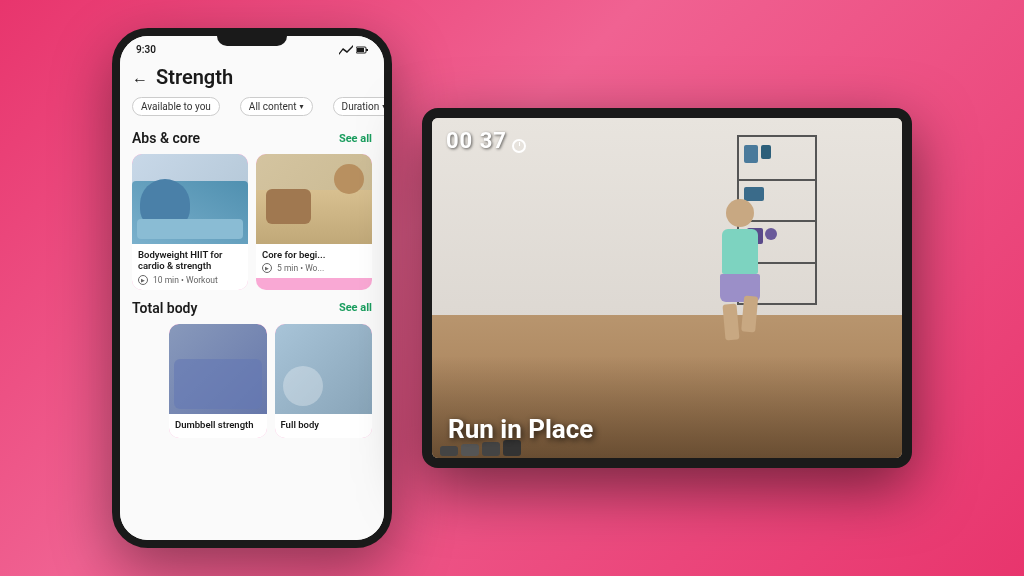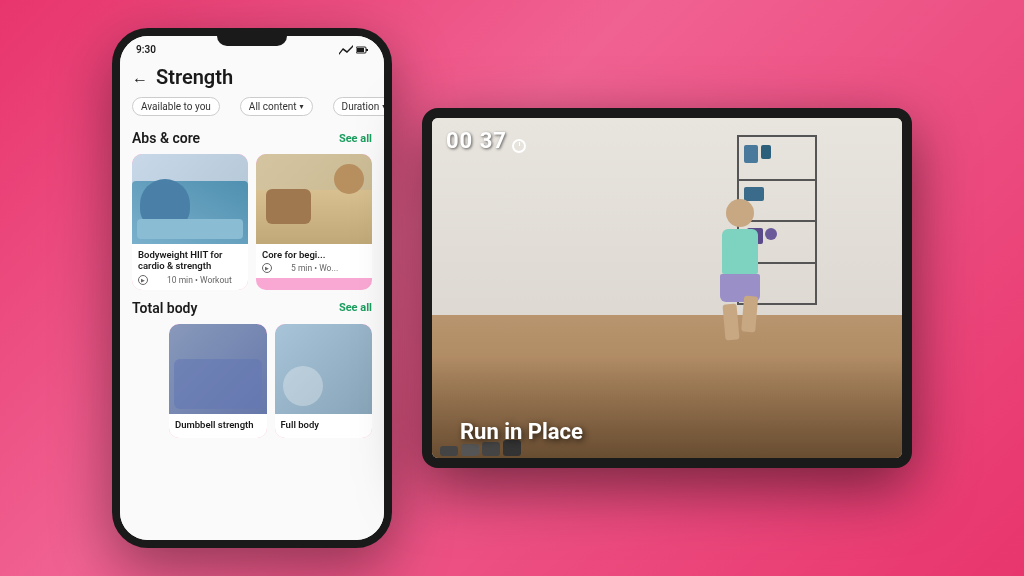--- a/index.html
+++ b/index.html
@@ -169,21 +169,21 @@
       color: #1a1a1a;
       line-height: 1.2;
       margin-bottom: 3px;
     }
 
     .card-meta {
       font-size: 8.5px;
       color: #666;
       display: flex;
       align-items: center;
-      gap: 19px;
+      gap: 5px;
     }
 
     .play-icon-small {
       width: 10px;
       height: 10px;
       border: 1px solid #666;
       border-radius: 50%;
       display: inline-flex;
       align-items: center;
       justify-content: center;
@@ -310,23 +310,23 @@
       top: 1px;
       left: 5px;
       width: 1px;
       height: 4px;
       background: #fff;
     }
 
     .exercise-label {
       position: absolute;
       bottom: 14px;
-      left: 28px;
+      left: 16px;
       color: #fff;
-      font-size: 22px;
+      font-size: 26px;
       font-weight: 700;
       text-shadow: 2px 2px 6px rgba(0,0,0,0.7);
       text-align: center;
     }
 
     
     .person {
       position: absolute;
       bottom: 35%;
       right: 28%;

